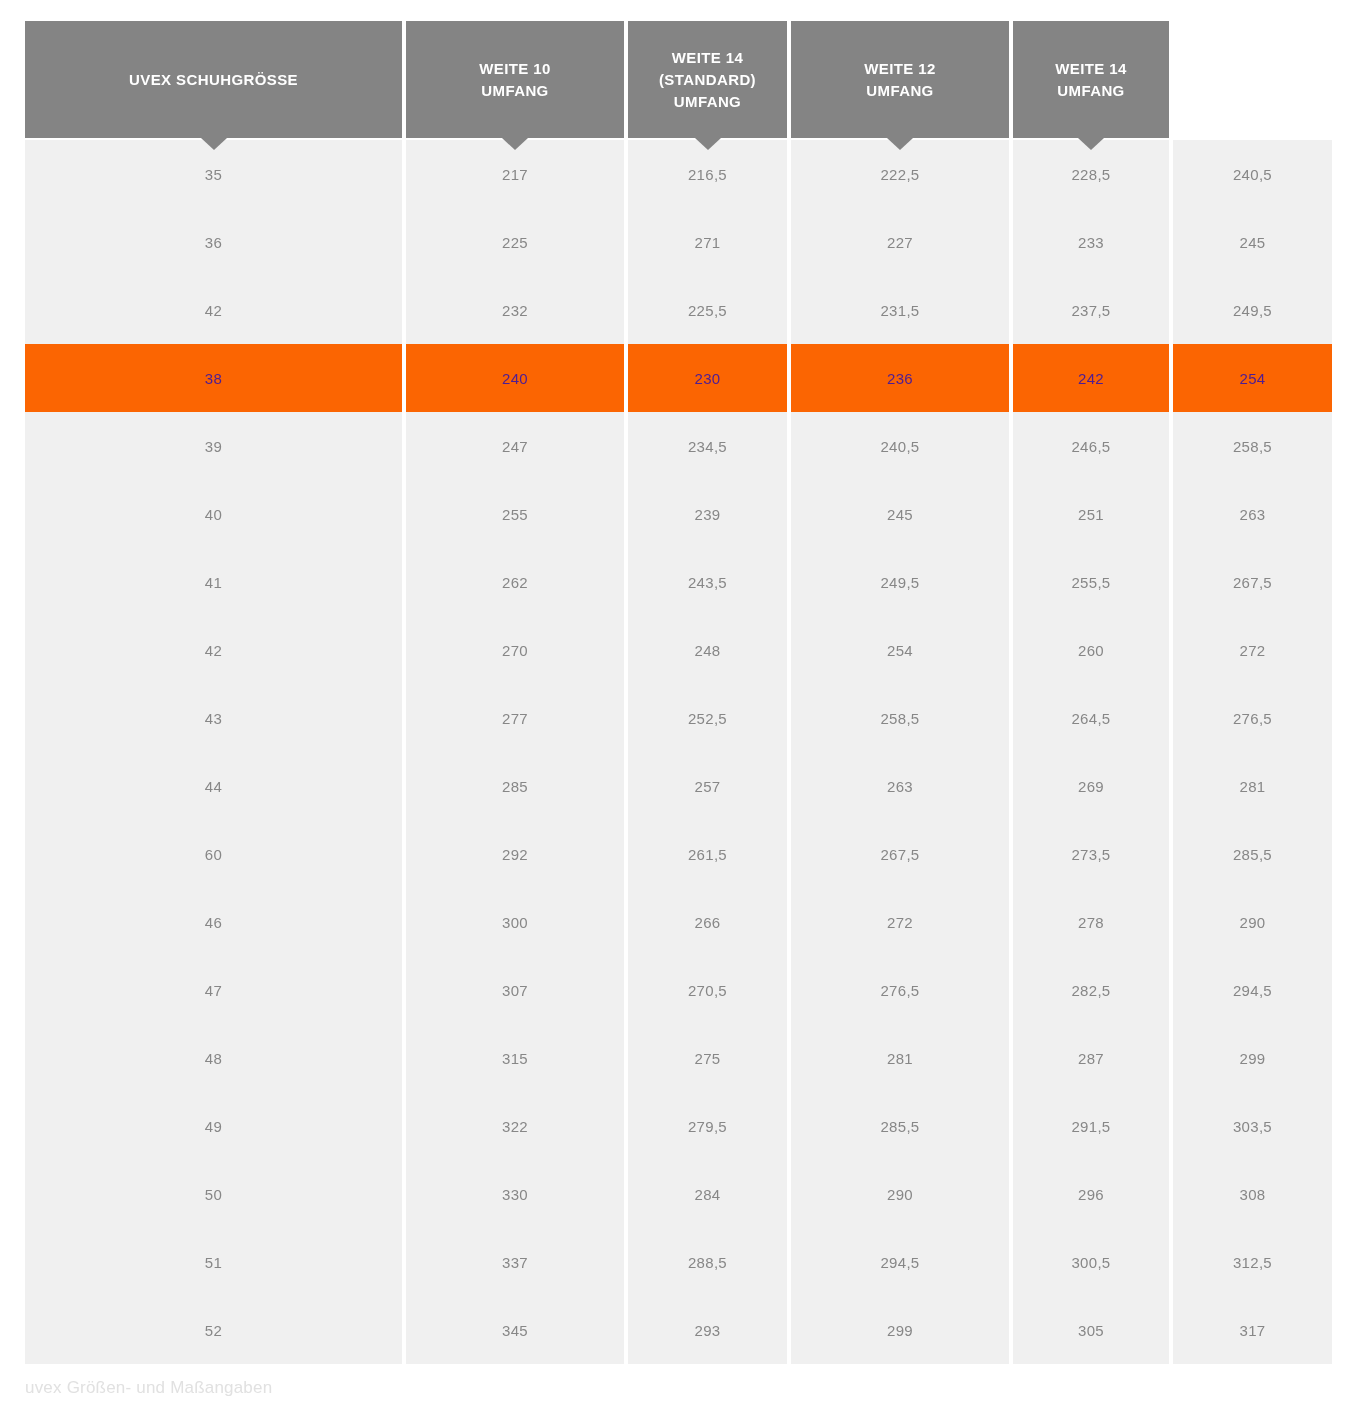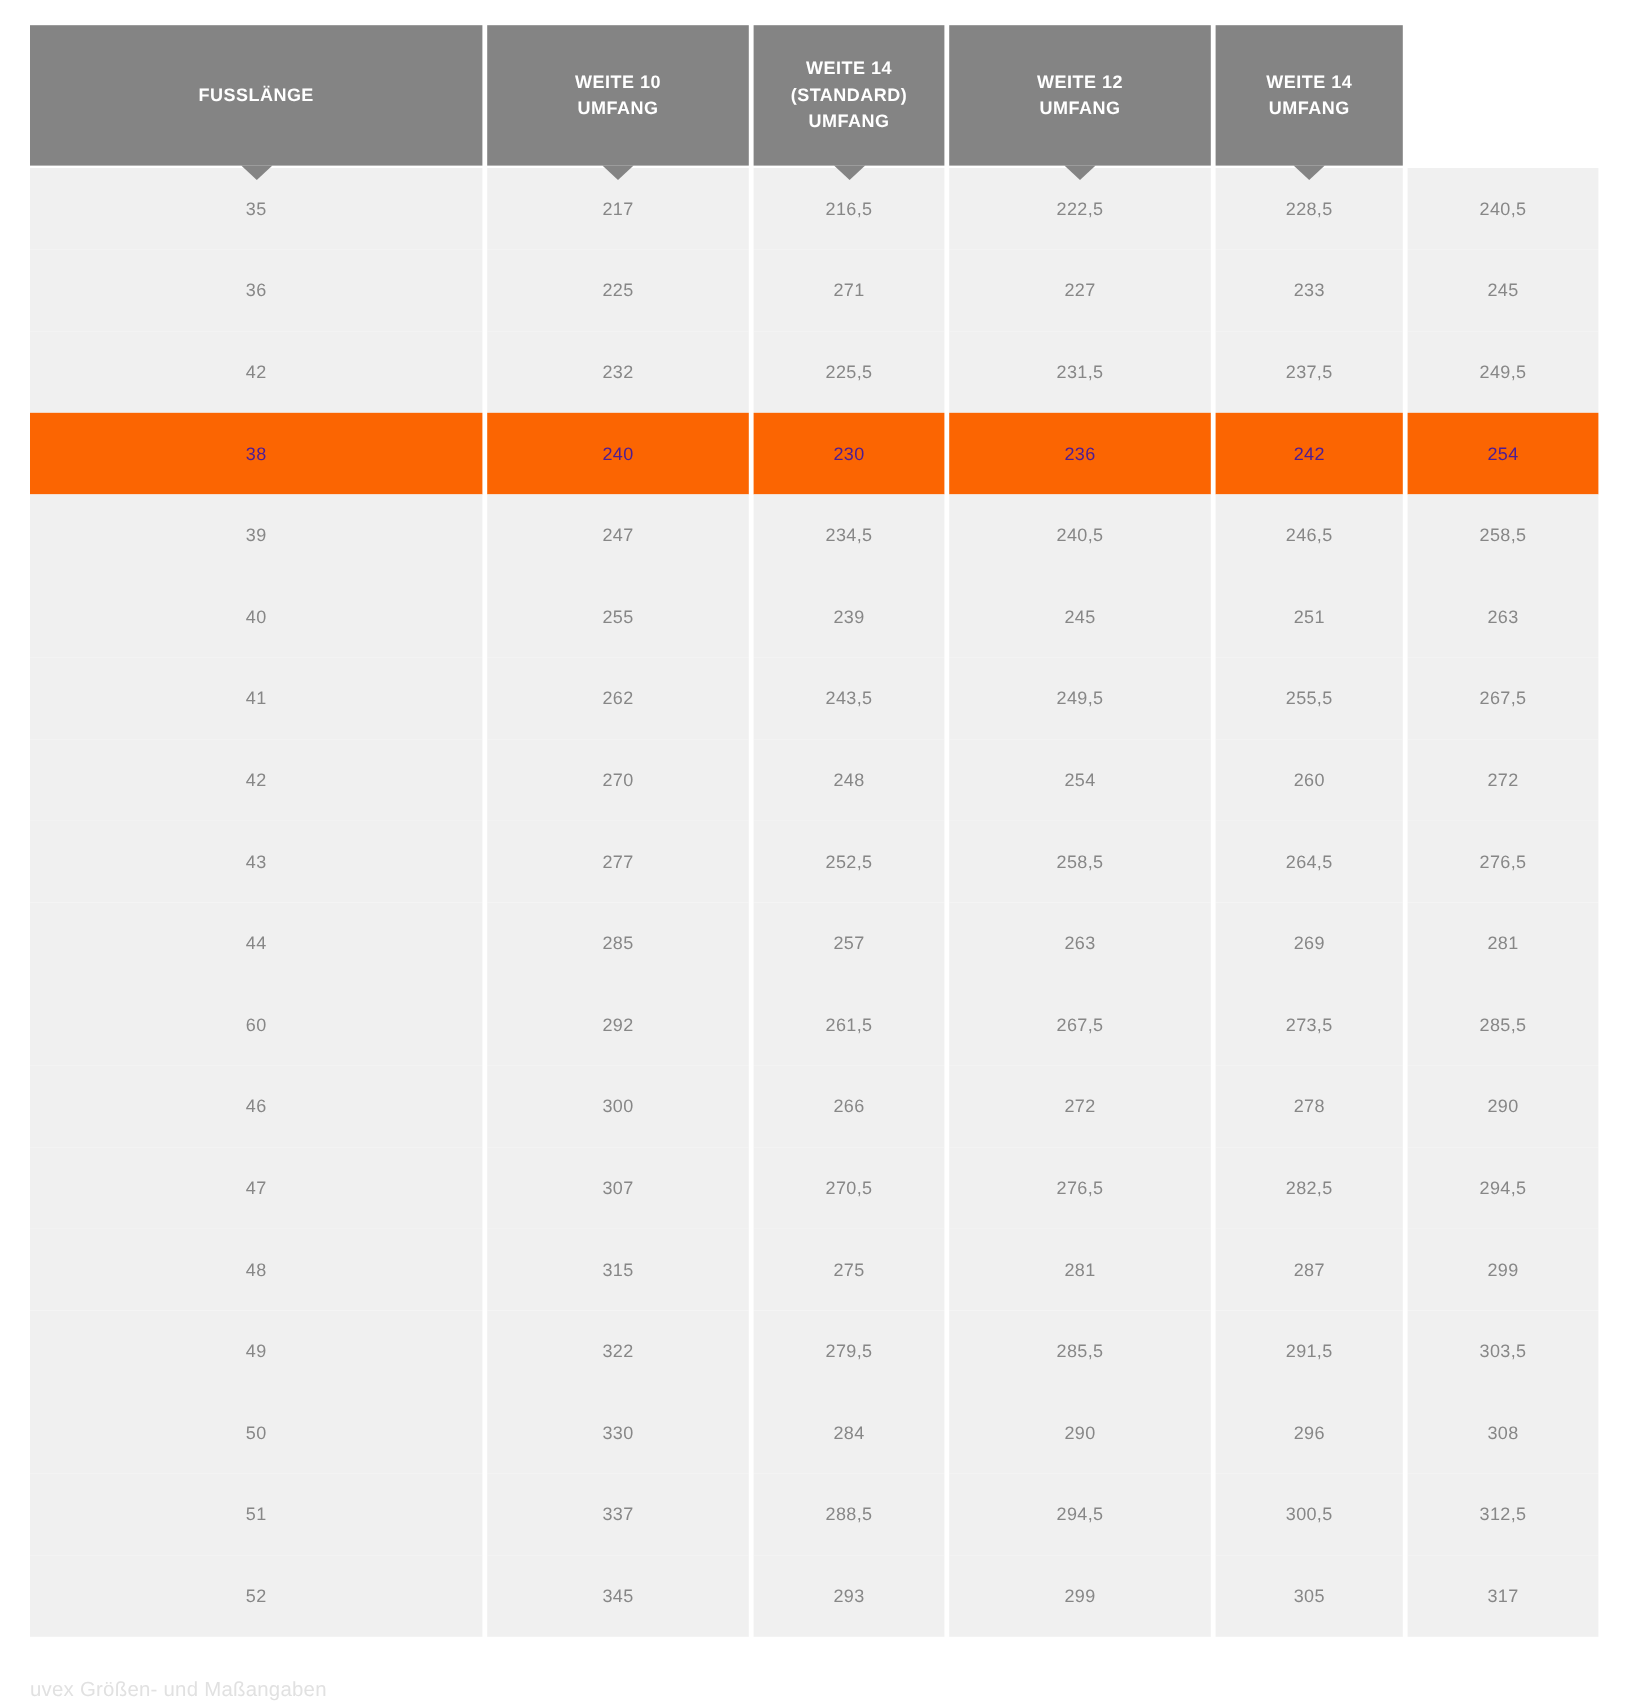--- a/index.html
+++ b/index.html
@@ -63,34 +63,34 @@
     justify-content: center;
     color: var(--row-text);
     font-size: 15px;
     letter-spacing: 0.3px;
   }
   .row.hl .td {
     background: var(--highlight-bg);
     color: #4c1d95;
   }
   .caption {
-    margin-top: 34px;
+    margin-top: 14px;
     font-size: 17px;
     letter-spacing: 0.2px;
     color: var(--caption-text);
   }
 </style>
 </head>
 <body>
 
 <div class="page" style="--header-bg: #848484; --header-text: #FFFFFF; --row-bg: #F0F0F0; --row-text: #878787; --highlight-bg: #FB6502; --caption-text: #E1E1E1;">
   <div class="table-wrap">
     <div class="thead" id="thead">
         <div class="th">
-          <div class="th-line">FUSSLÄNGE</div>
+          <div class="th-line">UVEX SCHUHGRÖSSE</div>
           <span class="tri"></span>
         </div>
         <div class="th">
           <div class="th-line">WEITE 10</div>
           <div class="th-line">UMFANG</div>
           <span class="tri"></span>
         </div>
         <div class="th">
           <div class="th-line">WEITE 14</div>
           <div class="th-line">(STANDARD)</div>

